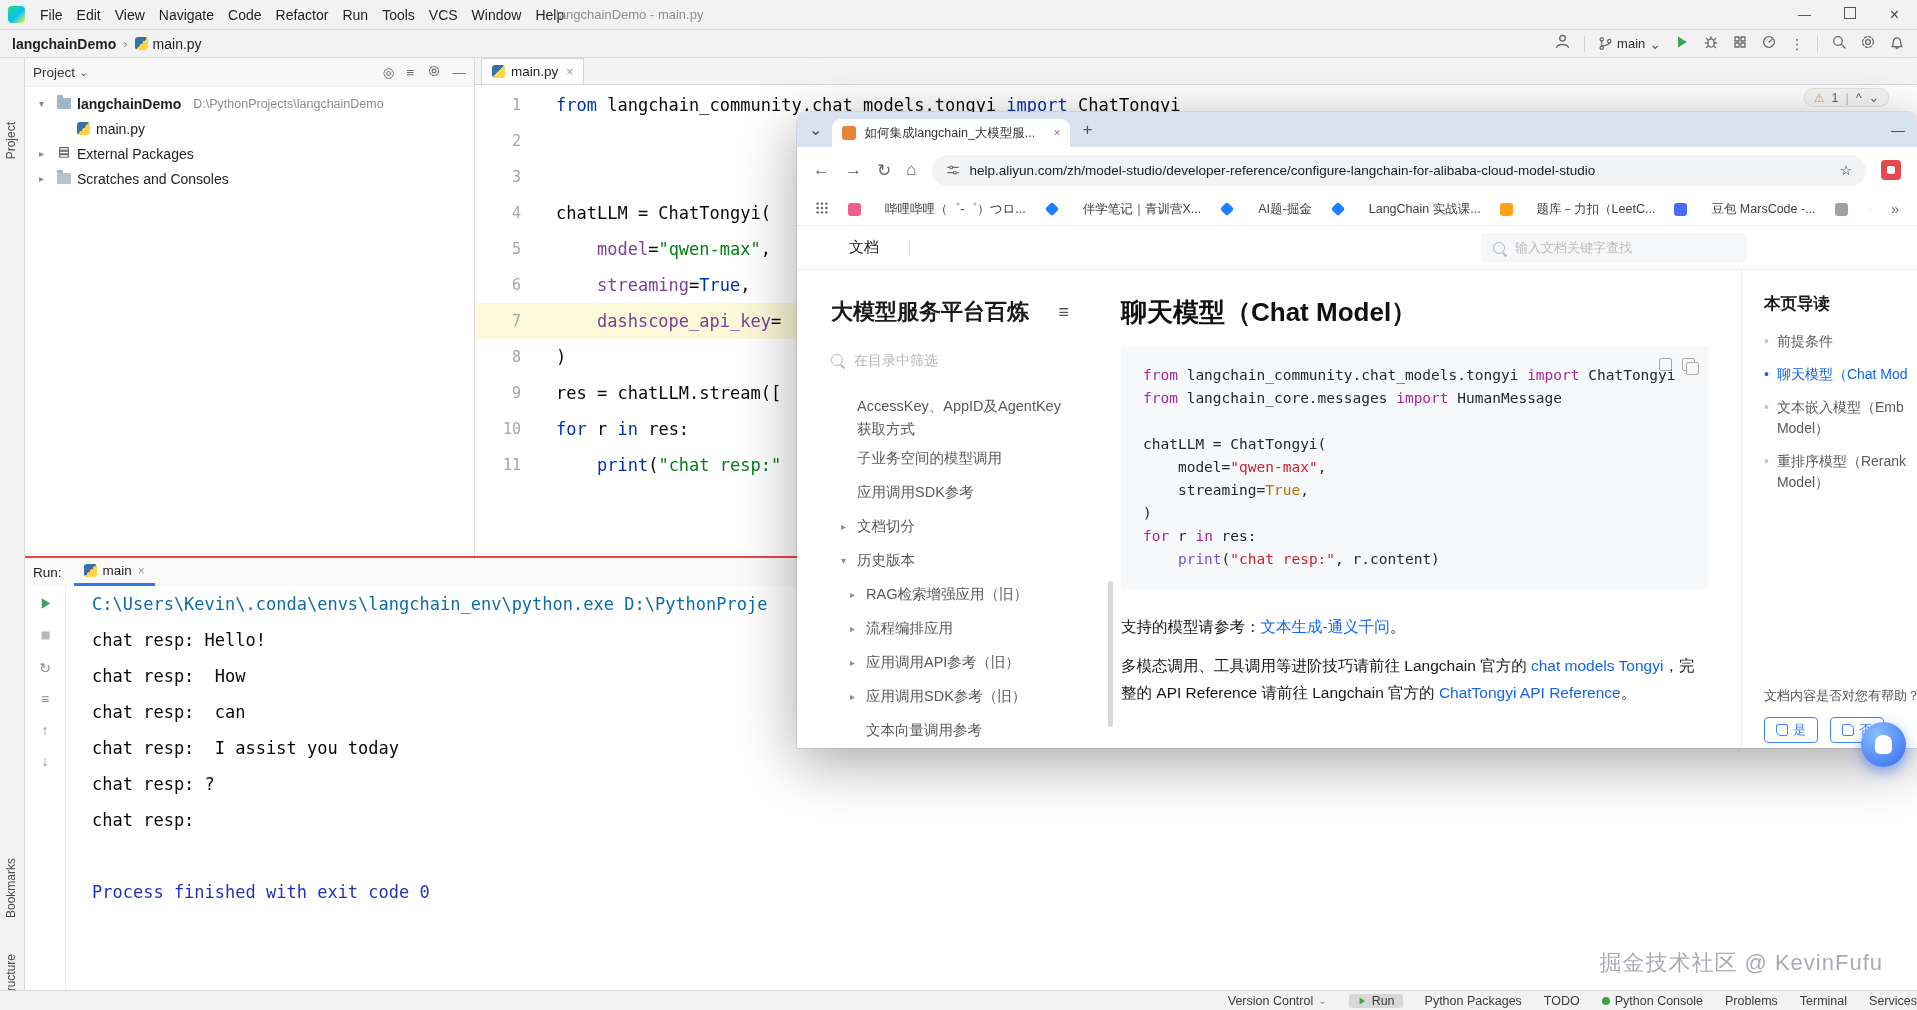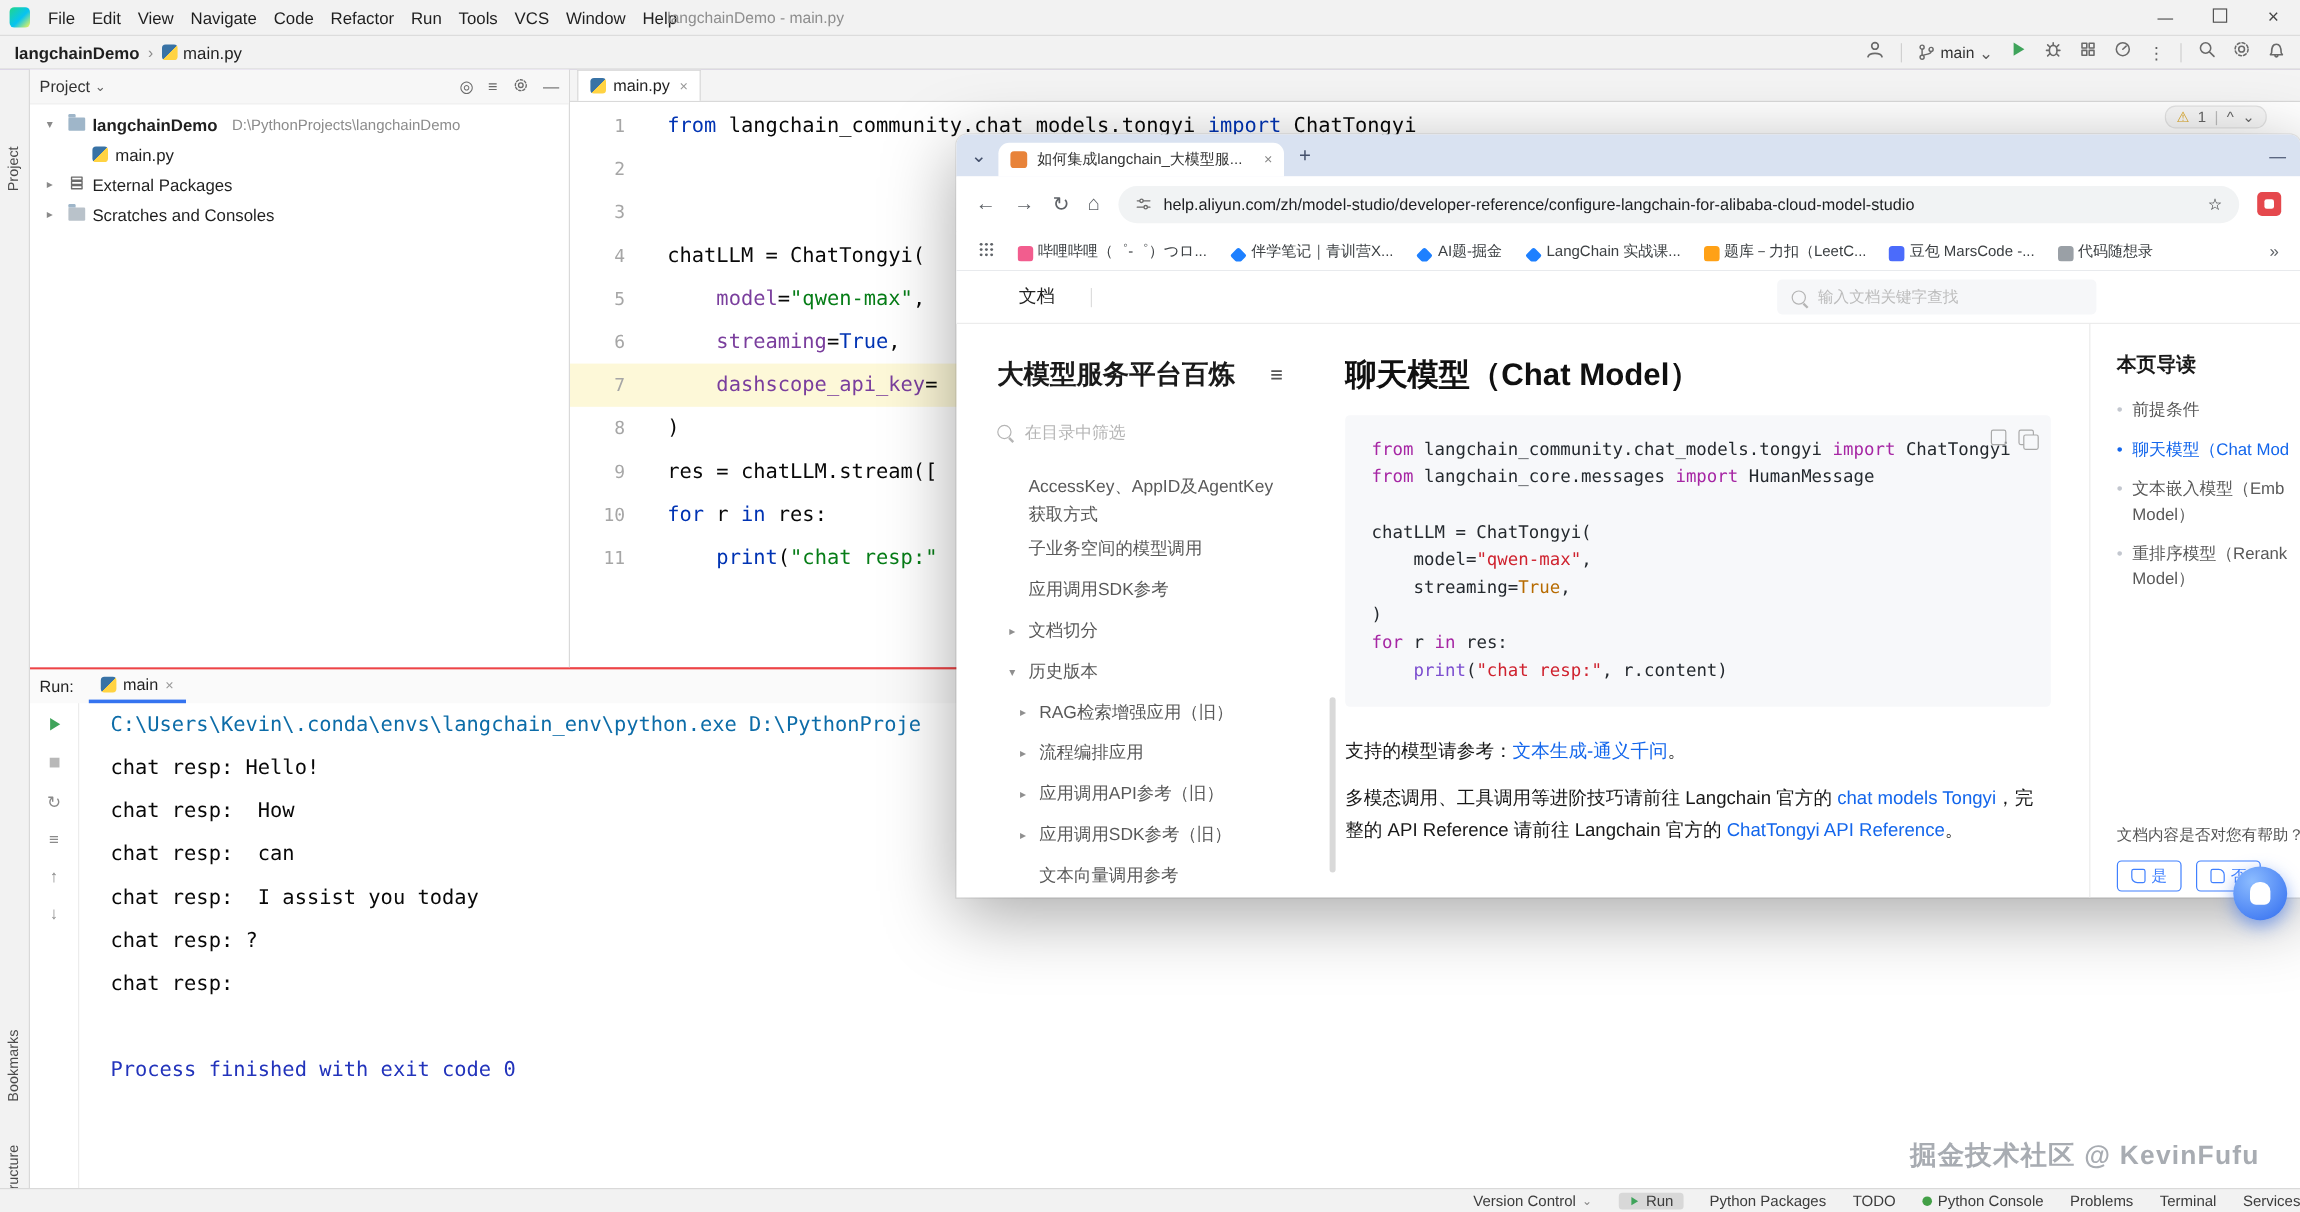--- a/index.html
+++ b/index.html
@@ -83,21 +83,21 @@
   .conl{height:36px;line-height:36px;white-space:pre;font-family:"DejaVu Sans Mono",monospace;}
   .con-cmd{color:#0c6ca8;} .con-out{color:#080808;} .con-sys{color:#2233bb;}
 
   .status{position:absolute;left:0;right:0;bottom:0;height:19px;background:#f2f2f2;
           border-top:1px solid #d9d9d9;display:flex;align-items:center;gap:22px;
           padding-left:34px;font-size:12.5px;color:#3c3c3c;z-index:1;justify-content:flex-end;}
   .st-item{display:flex;align-items:center;gap:5px;}
   .st-item.active{background:#d8d8d8;border-radius:3px;padding:0 8px;}
   .gdot{width:8px;height:8px;border-radius:50%;background:#43a047;display:inline-block;}
 
-  .watermark{position:absolute;right:34px;top:948px;font-size:22px;font-weight:bold;
+  .watermark{position:absolute;right:34px;top:948px;font-size:22px;font-weight:normal;
              color:#a8acb2;letter-spacing:1px;z-index:5;}
 
   
   .browser{position:absolute;left:797px;top:112px;width:1120px;height:636px;background:#fff;
            border-radius:9px 9px 0 0;box-shadow:0 14px 60px rgba(0,0,0,.35),0 0 0 1px rgba(0,0,0,.08);
            z-index:50;}
   .b-tabs{height:35px;background:#d9e2f1;border-radius:9px 9px 0 0;display:flex;
           align-items:center;padding:0 12px;color:#44506b;}
   .b-tab{margin-left:10px;margin-top:7px;height:28px;background:#fff;border-radius:9px 9px 0 0;
          display:flex;align-items:center;gap:8px;padding:0 10px;width:218px;font-size:12.5px;color:#333;}
@@ -108,21 +108,21 @@
   .b-min{margin-left:auto;color:#44506b;font-size:14px;}
   .b-nav{height:46px;display:flex;align-items:center;gap:15px;padding:0 16px;background:#fff;}
   .navg{font-size:17px;color:#5f6368;}
   .url{flex:1;height:31px;background:#f1f3f4;border-radius:16px;display:flex;align-items:center;
        padding:0 14px;gap:10px;font-size:13.5px;color:#202124;min-width:0;}
   .url .txt{flex:1;white-space:nowrap;overflow:hidden;}
   .ext{width:20px;height:20px;border-radius:4px;background:#e5484d;position:relative;}
   .ext:after{content:"";position:absolute;left:6px;top:6px;width:8px;height:8px;background:#fff;border-radius:2px;}
   .b-marks{height:32px;display:flex;align-items:center;gap:19px;padding:0 18px;background:#fff;
            border-bottom:1px solid #e8eaed;font-size:12.5px;color:#3c4043;}
-  .bm{display:flex;align-items:flex-end;gap:4px;white-space:nowrap;}
+  .bm{display:flex;align-items:center;gap:24px;white-space:nowrap;}
   .bm-ico{width:13px;height:13px;border-radius:3px;flex:0 0 auto;}
   .bm-ico.diamond{width:10px;height:10px;transform:rotate(45deg);border-radius:2px;margin:0 2px;}
   .marks-more{margin-left:auto;color:#5f6368;font-size:14px;}
   .b-sitehead{height:43px;border-bottom:1px solid #ececec;display:flex;align-items:center;
               padding-left:52px;background:#fff;position:relative;}
   .doc-label{font-size:15px;color:#222;}
   .head-div{width:1px;height:16px;background:#ddd;margin-left:30px;}
   .head-search{position:absolute;right:170px;width:242px;height:29px;background:#f6f7f9;
                border-radius:4px;display:flex;align-items:center;padding:0 12px;gap:8px;}
   .head-search input{border:none;background:transparent;outline:none;font-size:13px;color:#666;width:100%;

